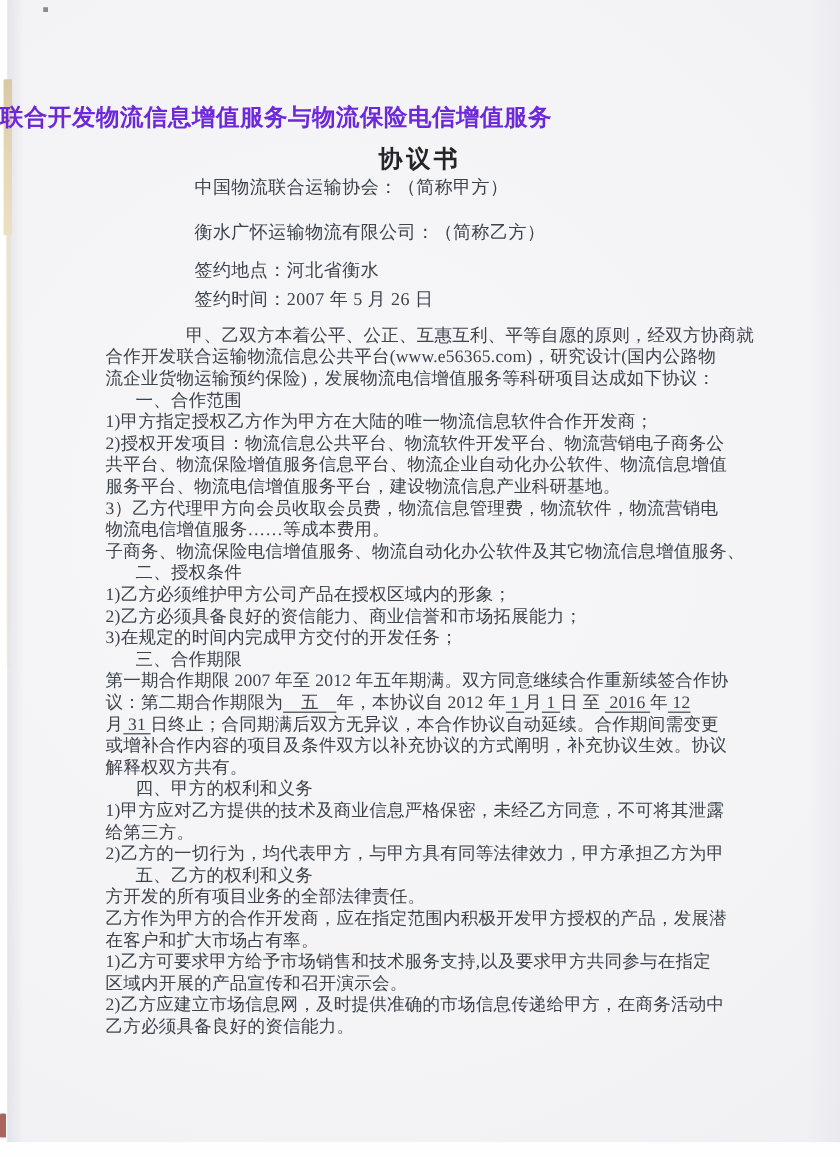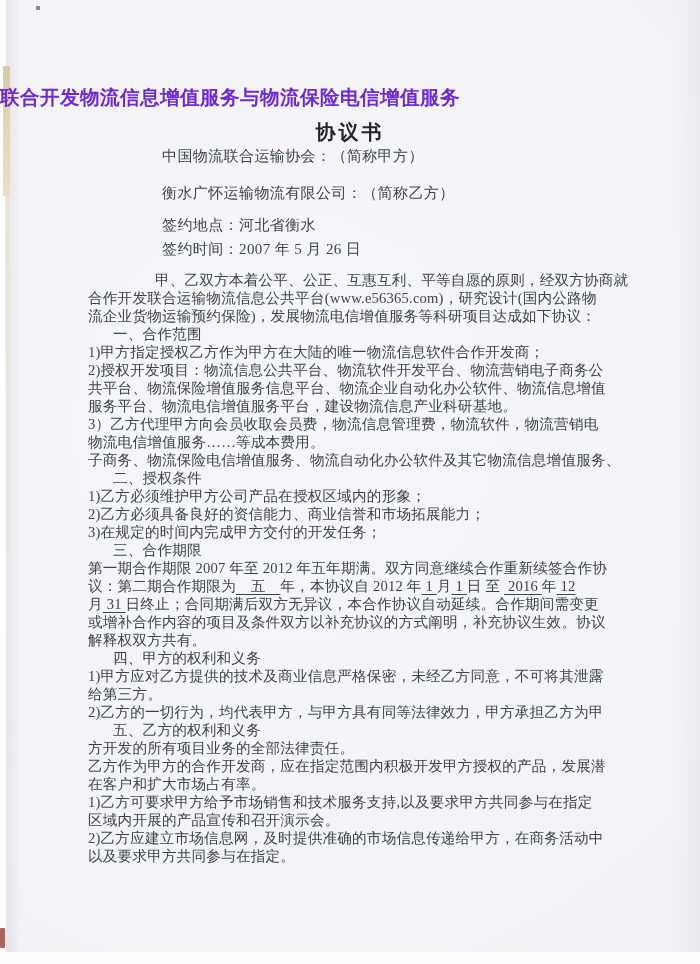--- a/index.html
+++ b/index.html
@@ -105,14 +105,14 @@
     <div class="line normal">1)甲方应对乙方提供的技术及商业信息严格保密，未经乙方同意，不可将其泄露</div>
     <div class="line normal">给第三方。</div>
     <div class="line normal">2)乙方的一切行为，均代表甲方，与甲方具有同等法律效力，甲方承担乙方为甲</div>
     <div class="line heading">五、乙方的权利和义务</div>
     <div class="line normal">方开发的所有项目业务的全部法律责任。</div>
     <div class="line normal">乙方作为甲方的合作开发商，应在指定范围内积极开发甲方授权的产品，发展潜</div>
     <div class="line normal">在客户和扩大市场占有率。</div>
     <div class="line normal">1)乙方可要求甲方给予市场销售和技术服务支持,以及要求甲方共同参与在指定</div>
     <div class="line normal">区域内开展的产品宣传和召开演示会。</div>
     <div class="line normal">2)乙方应建立市场信息网，及时提供准确的市场信息传递给甲方，在商务活动中</div>
-    <div class="line normal">以及要求甲方共同参与在指定。</div>
+    <div class="line normal">乙方必须具备良好的资信能力。</div>
   </div>
 
 </body></html>

